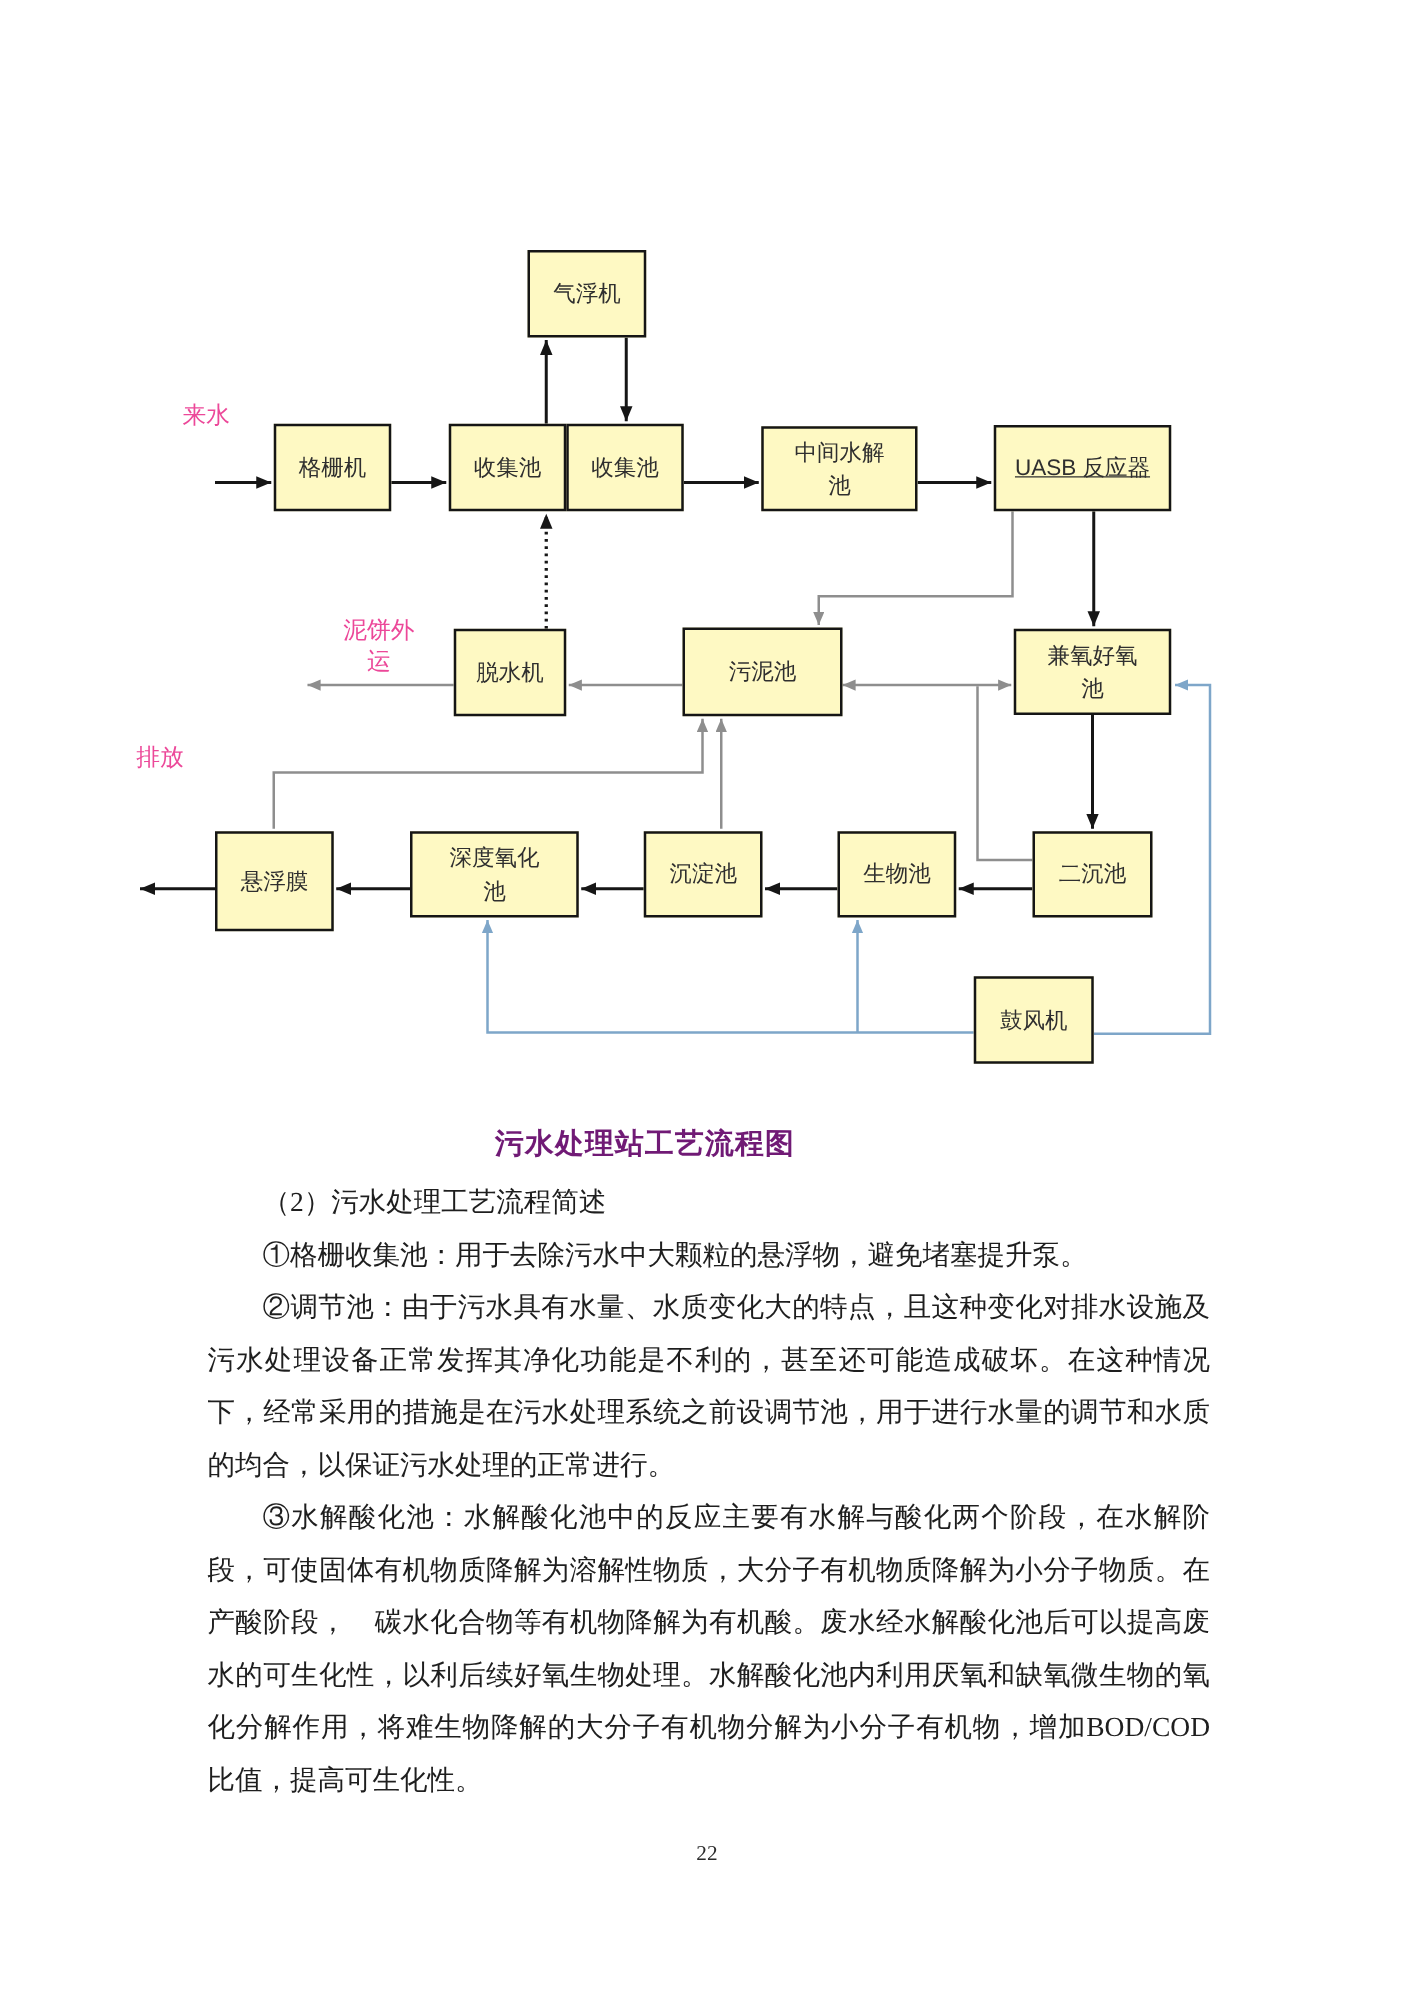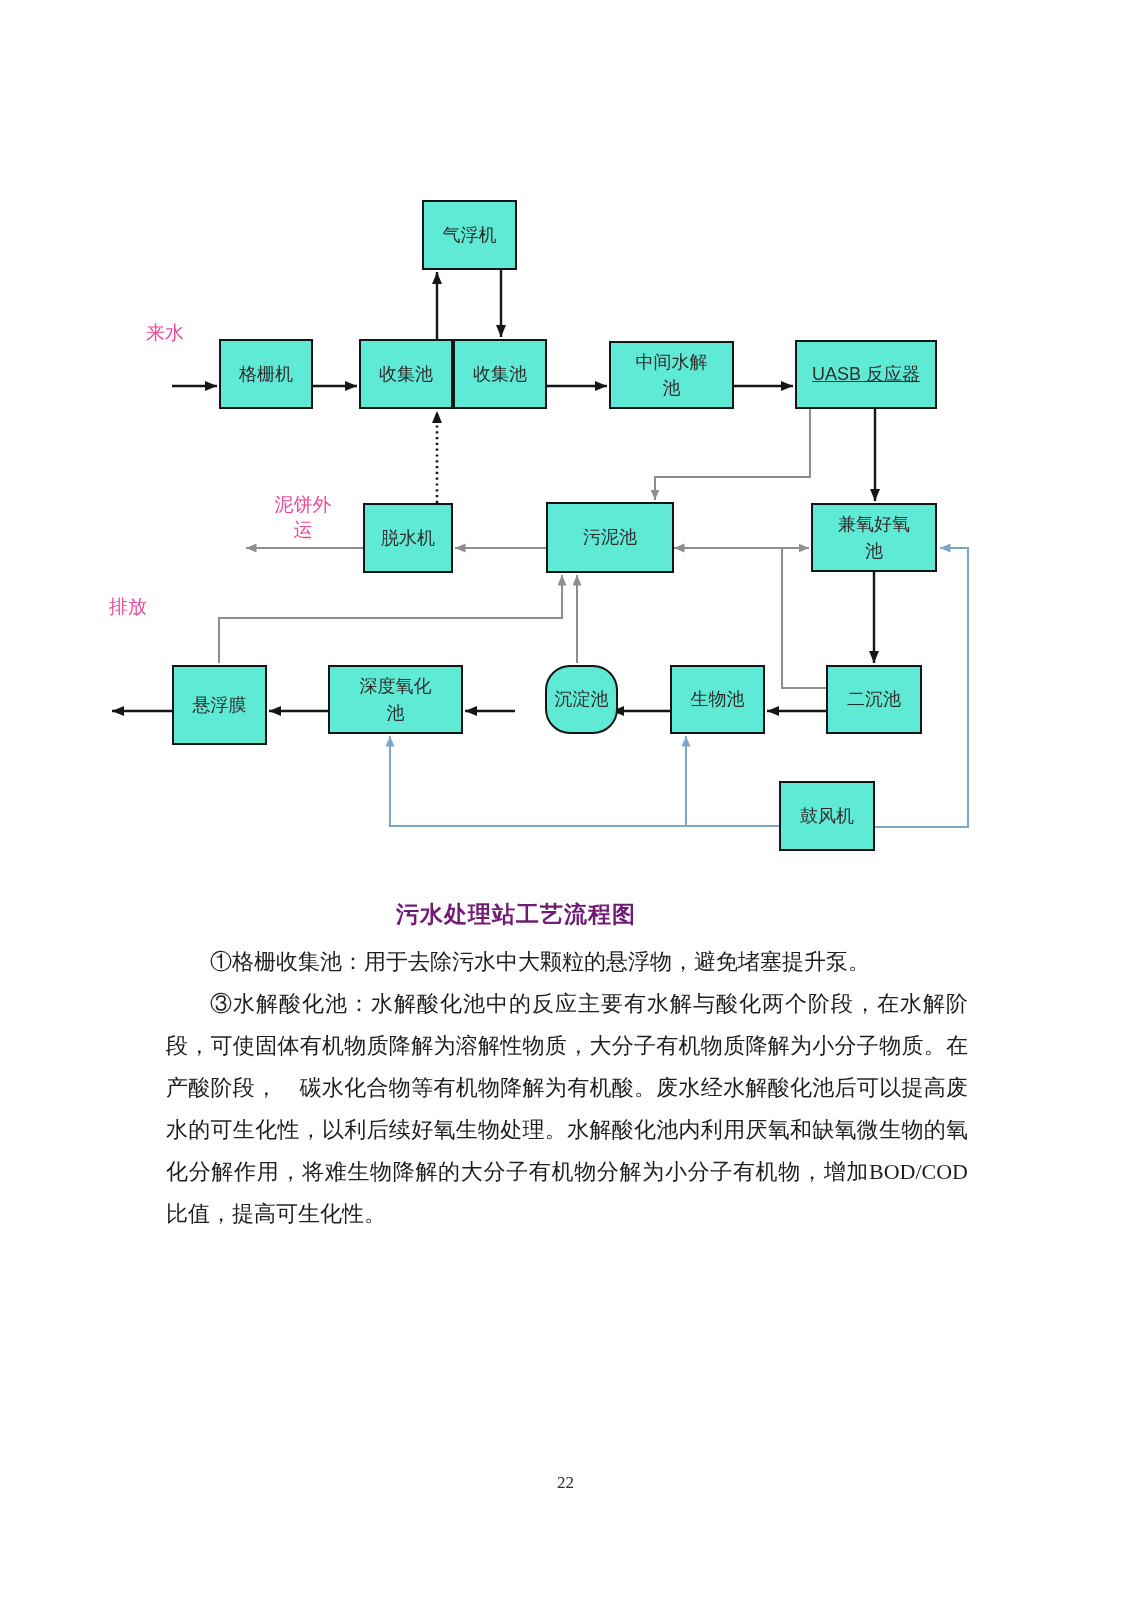--- a/index.html
+++ b/index.html
@@ -8,21 +8,21 @@
     font-family:"Liberation Serif","DejaVu Serif",serif;color:#1c1c1c;overflow:hidden;
   }
   .diagram{position:absolute;left:0;top:0;width:1131px;height:880px;}
   .diagram svg{position:absolute;left:0;top:0;}
   .edge{fill:none;}
   .edge-black{stroke:var(--line-black,#161616);stroke-width:2.4px;}
   .edge-gray{stroke:var(--line-gray,#8e8e8e);stroke-width:2px;}
   .edge-blue{stroke:var(--line-blue,#7ea6c9);stroke-width:2px;}
   .dashed{stroke-dasharray:2.2 3.6;stroke-width:2.6px;}
   .fbox{
-    position:absolute;box-sizing:border-box;border:2.5px solid #151515;background:#5eead4;
+    position:absolute;box-sizing:border-box;border:2.5px solid #151515;background:#fef9c3;
     display:flex;align-items:center;justify-content:center;text-align:center;
     white-space:pre-line;font-family:"Liberation Sans","DejaVu Sans",sans-serif;
     font-size:18px;line-height:1.45;color:#2f2f2f;
   }
   .float-label{
     position:absolute;font-family:"Liberation Sans","DejaVu Sans",sans-serif;
     font-size:19px;line-height:25px;color:#ec4899;white-space:pre-line;
   }
   .float-label.center{text-align:center;}
   .caption-title{
@@ -93,35 +93,37 @@
         <div class="fbox" style="left: 609px; top: 341px; width: 125px; height: 68px;">中间水解
 池</div>
         <div class="fbox" style="left: 795px; top: 340px; width: 142px; height: 69px; text-decoration: underline;">UASB 反应器</div>
         <div class="fbox" style="left: 363px; top: 503px; width: 90px; height: 70px;">脱水机</div>
         <div class="fbox" style="left: 546px; top: 502px; width: 128px; height: 71px; font-family: Liberation Serif, serif;">污泥池</div>
         <div class="fbox" style="left: 811px; top: 503px; width: 126px; height: 69px;">兼氧好氧
 池</div>
         <div class="fbox" style="left: 172px; top: 665px; width: 95px; height: 80px;">悬浮膜</div>
         <div class="fbox" style="left: 328px; top: 665px; width: 135px; height: 69px;">深度氧化
 池</div>
-        <div class="fbox" style="left: 545px; top: 665px; width: 73px; height: 69px; border-radius: 25px;">沉淀池</div>
+        <div class="fbox" style="left: 515px; top: 665px; width: 95px; height: 69px;">沉淀池</div>
         <div class="fbox" style="left: 670px; top: 665px; width: 95px; height: 69px;">生物池</div>
         <div class="fbox" style="left: 826px; top: 665px; width: 96px; height: 69px;">二沉池</div>
         <div class="fbox" style="left: 779px; top: 781px; width: 96px; height: 70px;">鼓风机</div>
       </div>
     <div id="labels-layer">
         <div class="float-label" style="left: 146px; top: 320px; width: 46px;">来水</div>
         <div class="float-label center" style="left: 262px; top: 492px; width: 82px;">泥饼外
 运</div>
         <div class="float-label" style="left: 109px; top: 594px; width: 46px;">排放</div>
       </div>
   </div>
 
   <div class="caption-title">污水处理站工艺流程图</div>
 
   <div class="bodytext">
+    <p>（2）污水处理工艺流程简述</p>
     <p>①格栅收集池：用于去除污水中大颗粒的悬浮物，避免堵塞提升泵。</p>
+    <p>②调节池：由于污水具有水量、水质变化大的特点，且这种变化对排水设施及污水处理设备正常发挥其净化功能是不利的，甚至还可能造成破坏。在这种情况下，经常采用的措施是在污水处理系统之前设调节池，用于进行水量的调节和水质的均合，以保证污水处理的正常进行。</p>
     <p>③水解酸化池：水解酸化池中的反应主要有水解与酸化两个阶段，在水解阶段，可使固体有机物质降解为溶解性物质，大分子有机物质降解为小分子物质。在产酸阶段，　碳水化合物等有机物降解为有机酸。废水经水解酸化池后可以提高废水的可生化性，以利后续好氧生物处理。水解酸化池内利用厌氧和缺氧微生物的氧化分解作用，将难生物降解的大分子有机物分解为小分子有机物，增加BOD/COD 比值，提高可生化性。</p>
   </div>
 
   <div class="pagenum">22</div>
 
 </div>
 
 </body></html>

